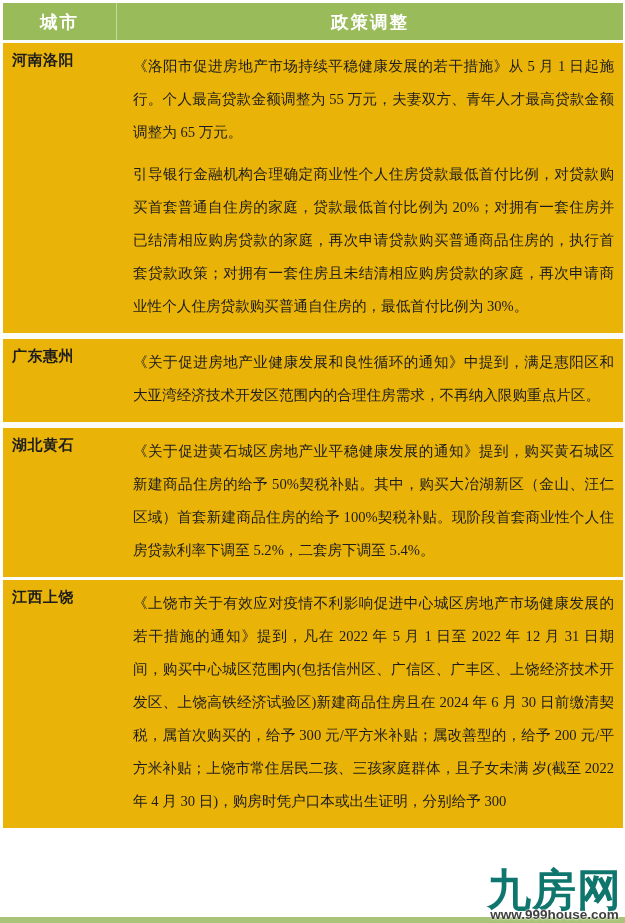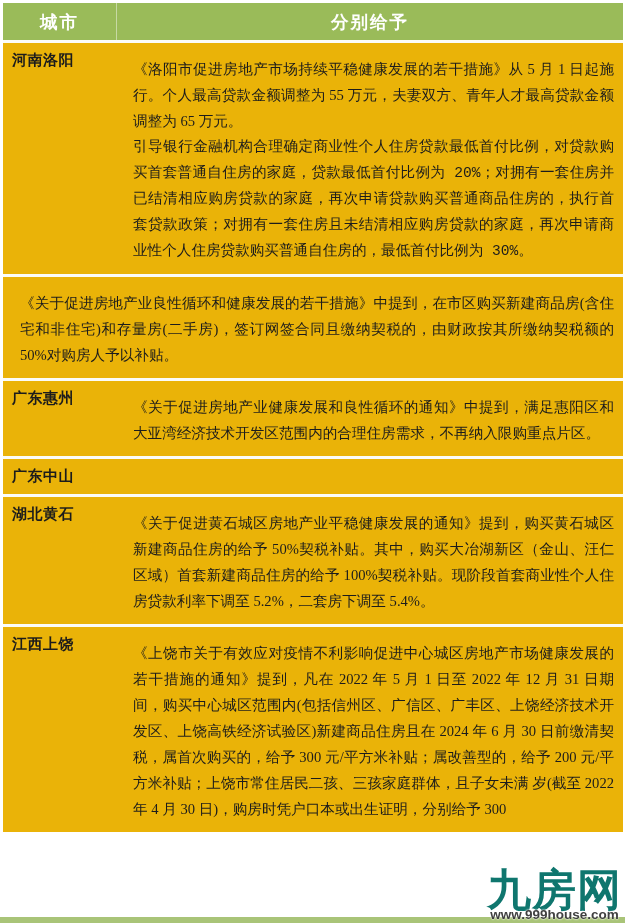--- a/index.html
+++ b/index.html
@@ -29,26 +29,26 @@
   .row{
     display:flex;background:#eab308;border-top:3px solid #FBFCF8;
   }
   .city-cell{
     width:113px;box-sizing:border-box;
     padding:8px 2px 8px 9px;
     font-weight:bold;font-size:15px;letter-spacing:.5px;
   }
   .policy-cell{
     flex:1;box-sizing:border-box;
-    padding:13px 9px 10px 17px;
-    font-size:14.6px;line-height:26px;
+    padding:7px 9px 10px 17px;
+    font-size:14.6px;line-height:33px;
     text-align:justify;text-justify:inter-character;
   }
   .policy-cell p{margin:0;}
-  .policy-cell p + p{font-family:Liberation Mono, monospace;}
+  .policy-cell p + p{margin-top:9px;}
   .bottom-border{
     position:absolute;left:0;right:0;bottom:0;height:6px;
     background:#A9C478;
   }
   .watermark{
     position:absolute;right:3px;bottom:1px;text-align:center;z-index:5;
     font-family:"Liberation Sans","DejaVu Sans",sans-serif;
   }
   .wm-logo{
     font-weight:900;font-size:44px;line-height:.92;color:#0f766e;
@@ -59,47 +59,43 @@
     font-weight:bold;font-size:13.5px;color:#404040;margin-top:-3px;
     text-shadow:0 0 2px #fff,0 0 2px #fff;
   }
 </style>
 </head>
 <body>
 
 <div class="table-wrap">
   <div class="header-row">
     <div class="header-city">城市</div>
-    <div class="header-policy">分别给予</div>
+    <div class="header-policy">政策调整</div>
   </div>
   <div id="rows-container">
   <div class="row">
     <div class="city-cell">河南洛阳</div>
     <div class="policy-cell">
           <p>《洛阳市促进房地产市场持续平稳健康发展的若干措施》从 5 月 1 日起施行。个人最高贷款金额调整为 55 万元，夫妻双方、青年人才最高贷款金额调整为 65 万元。</p>
           <p>引导银行金融机构合理确定商业性个人住房贷款最低首付比例，对贷款购买首套普通自住房的家庭，贷款最低首付比例为 20%；对拥有一套住房并已结清相应购房贷款的家庭，再次申请贷款购买普通商品住房的，执行首套贷款政策；对拥有一套住房且未结清相应购房贷款的家庭，再次申请商业性个人住房贷款购买普通自住房的，最低首付比例为 30%。</p>
         </div>
   </div>
 
 
   <div class="row">
-    <div class="policy-cell">
-          <p>《关于促进房地产业良性循环和健康发展的若干措施》中提到，在市区购买新建商品房(含住宅和非住宅)和存量房(二手房)，签订网签合同且缴纳契税的，由财政按其所缴纳契税额的 50%对购房人予以补贴。</p>
-        </div>
   </div>
 
   <div class="row">
     <div class="city-cell">广东惠州</div>
     <div class="policy-cell">
           <p>《关于促进房地产业健康发展和良性循环的通知》中提到，满足惠阳区和大亚湾经济技术开发区范围内的合理住房需求，不再纳入限购重点片区。</p>
         </div>
   </div>
 
   <div class="row">
-    <div class="city-cell">广东中山</div>
   </div>
 
   <div class="row">
     <div class="city-cell">湖北黄石</div>
     <div class="policy-cell">
           <p>《关于促进黄石城区房地产业平稳健康发展的通知》提到，购买黄石城区新建商品住房的给予 50%契税补贴。其中，购买大冶湖新区（金山、汪仁区域）首套新建商品住房的给予 100%契税补贴。现阶段首套商业性个人住房贷款利率下调至 5.2%，二套房下调至 5.4%。</p>
         </div>
   </div>
 
   <div class="row">

